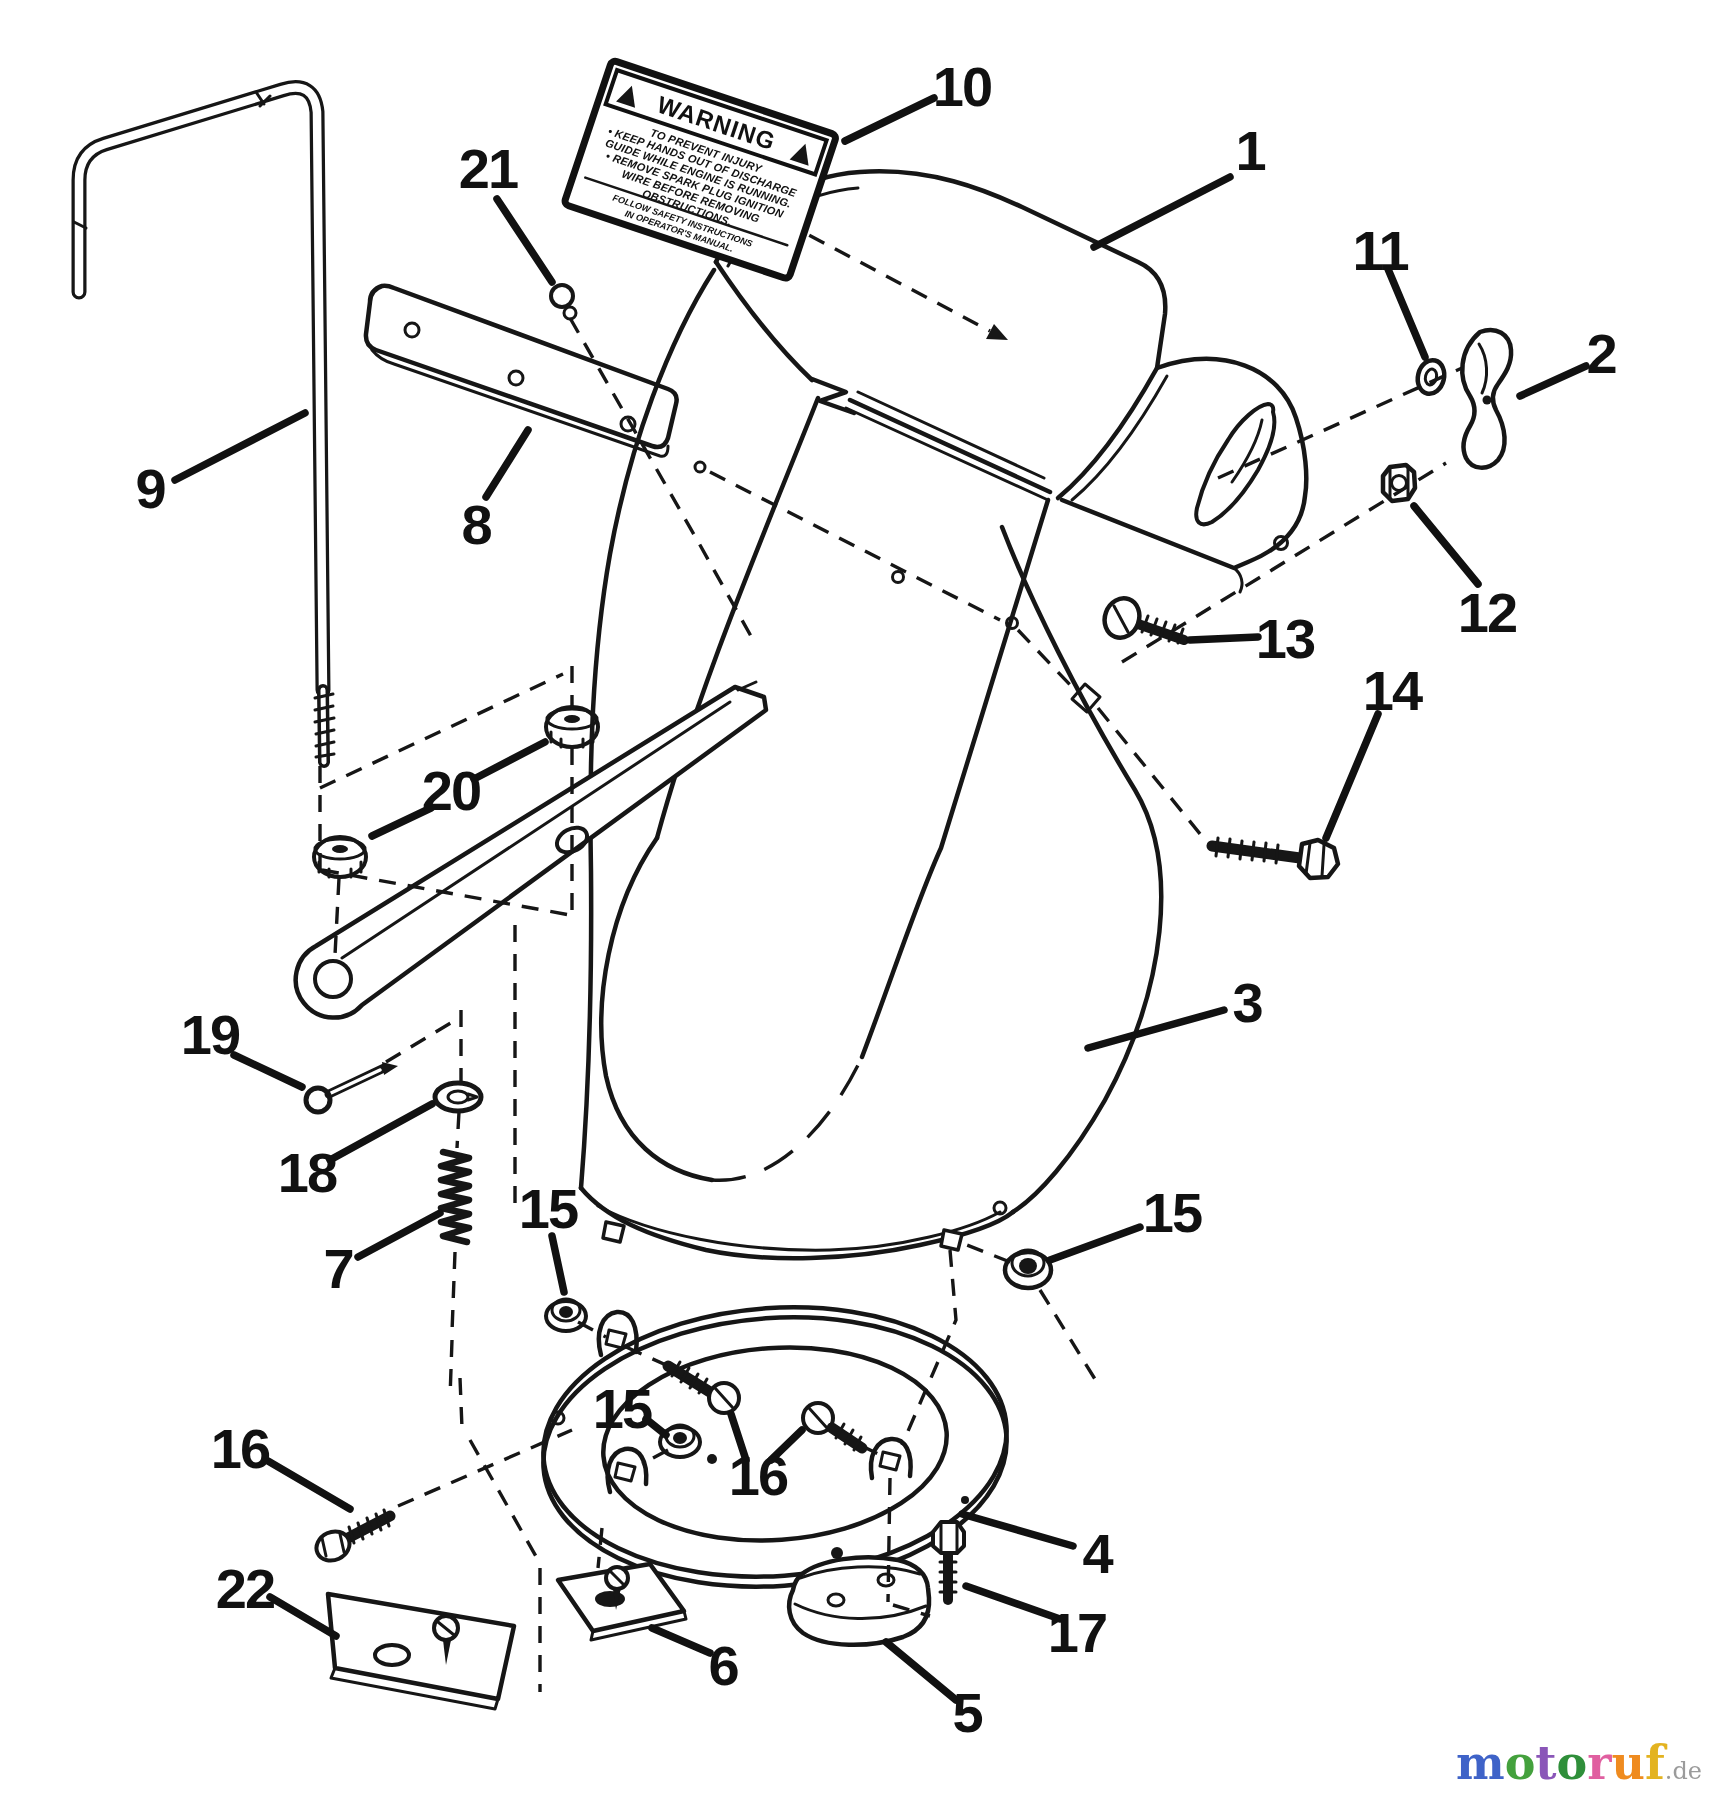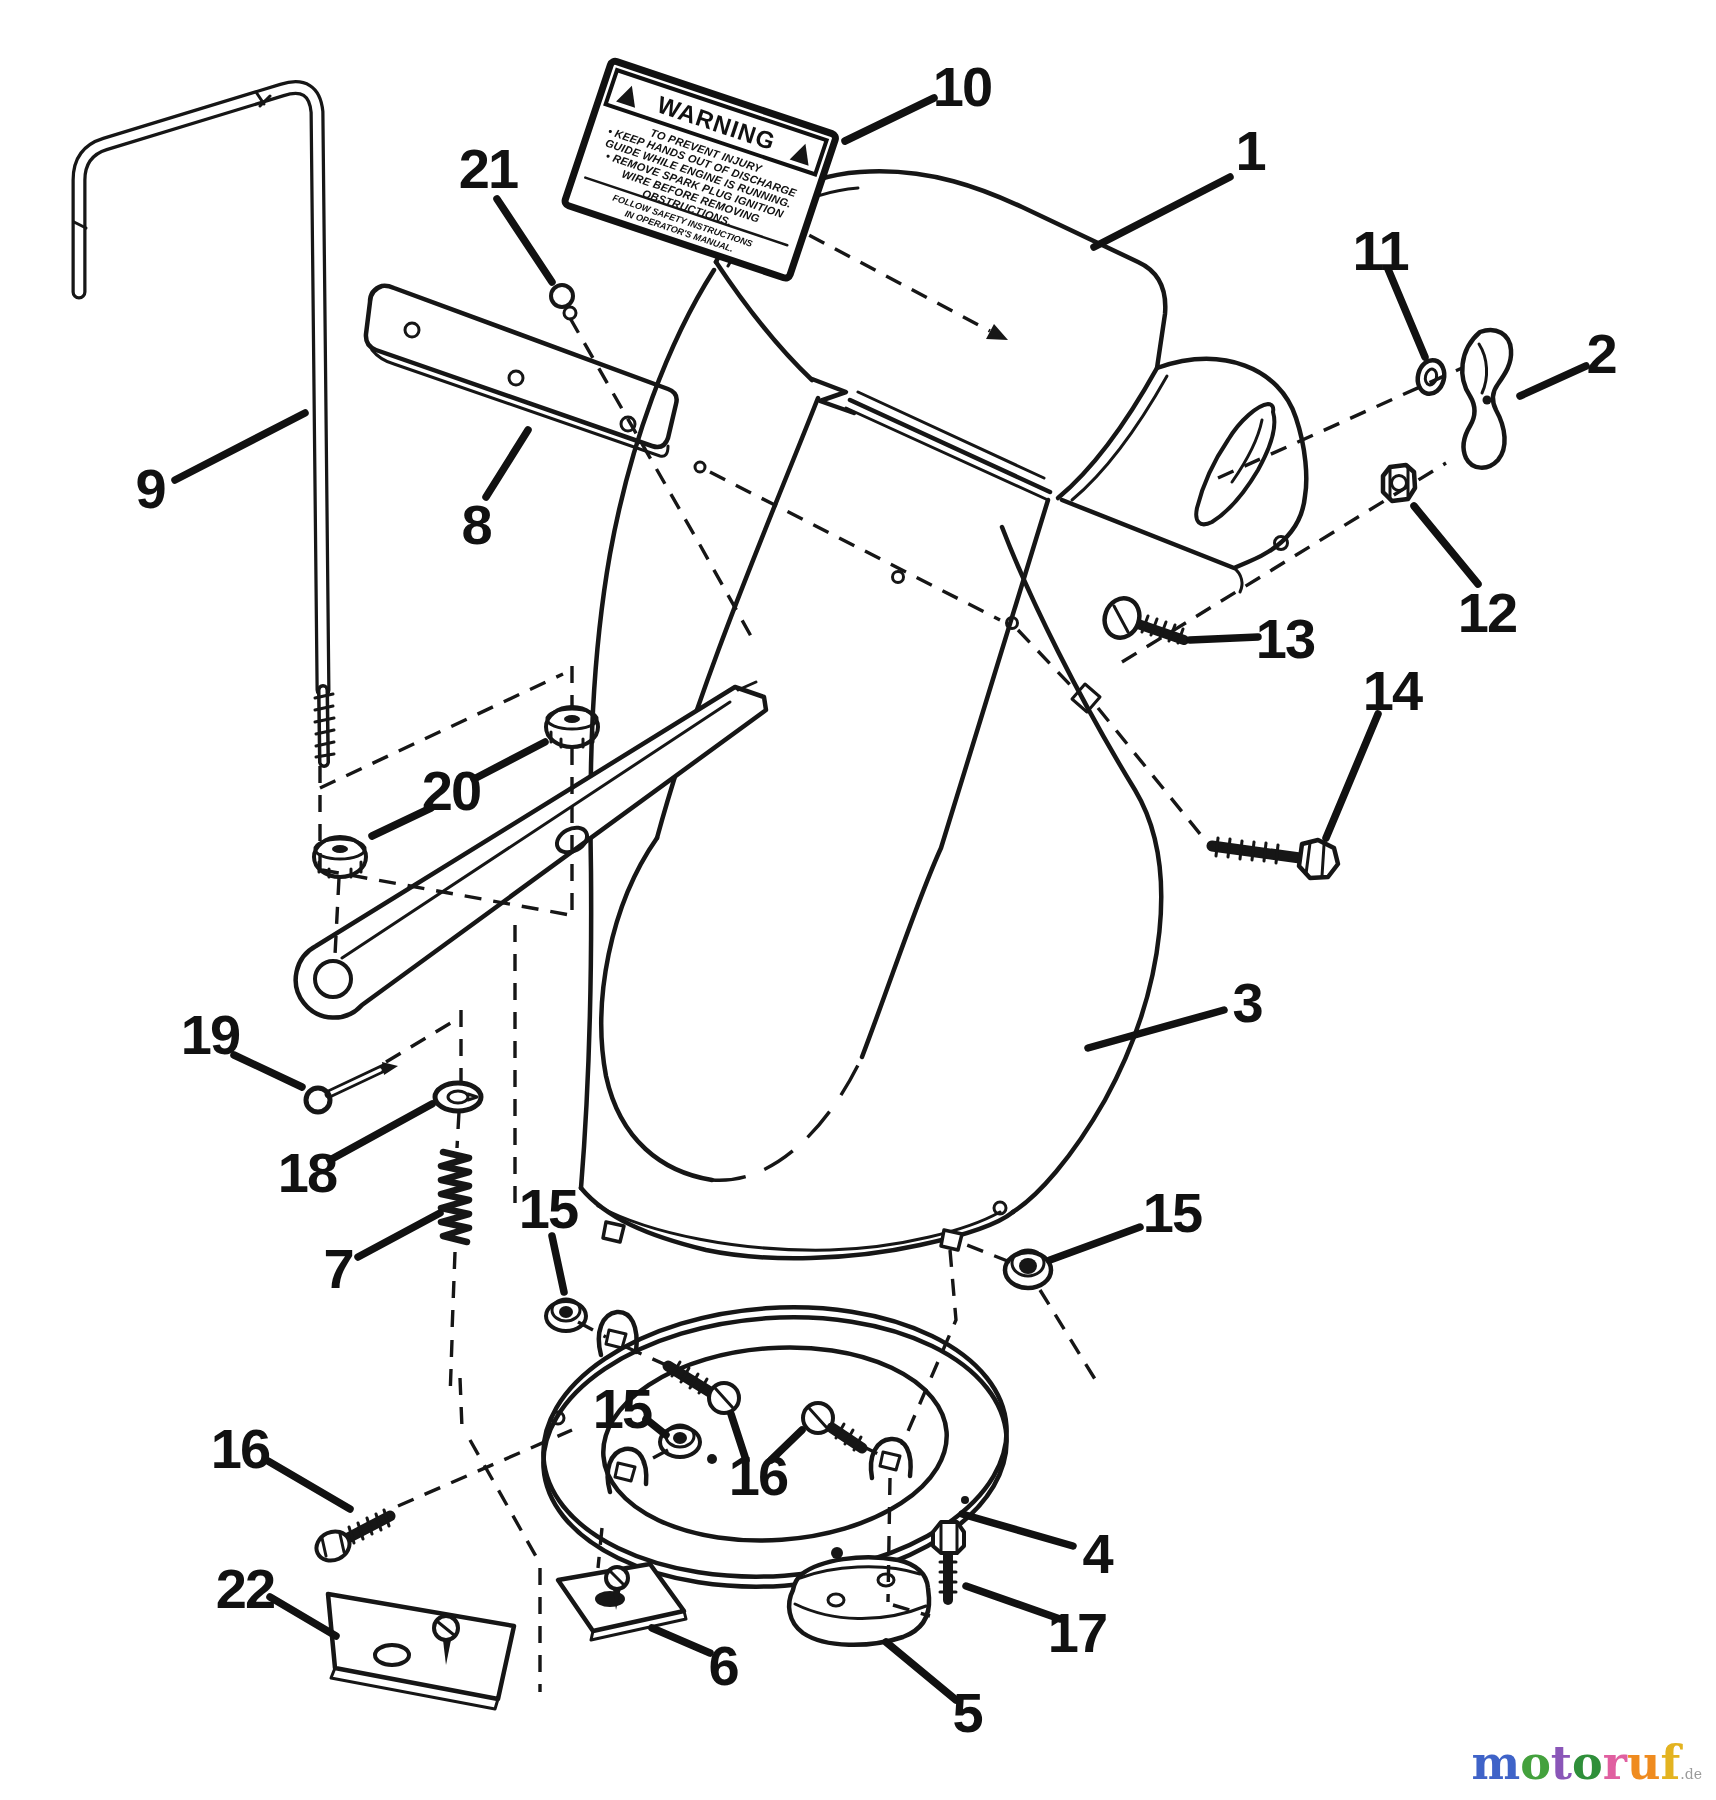--- a/index.html
+++ b/index.html
@@ -22,21 +22,21 @@
   .warn-head{font-family:"Liberation Sans",sans-serif;font-weight:bold;font-size:24px;fill:#111;
     text-anchor:middle;letter-spacing:1px;}
   .warn-line{font-family:"Liberation Sans",sans-serif;font-weight:bold;font-style:italic;
     font-size:11px;fill:#111;text-anchor:middle;letter-spacing:.2px;}
   .warn-foot{font-family:"Liberation Sans",sans-serif;font-weight:bold;font-style:italic;
     font-size:9px;fill:#111;text-anchor:middle;}
   #watermark{
     position:absolute;right:14px;bottom:14px;font-family:"DejaVu Serif",serif;
     font-weight:bold;font-size:46px;line-height:1;user-select:none;text-decoration:none;
   }
-  #watermark .suffix{font-size:14px;font-weight:normal;}
+  #watermark .suffix{font-size:24px;font-weight:normal;}
 </style>
 </head>
 <body>
 
 <div id="stage">
 <svg width="1716" height="1800" viewBox="0 0 1716 1800">
 
   <g>
     <path class="part" style="stroke-width:15" d="M 79,292 L 79,180 Q 79,152 105,144 L 282,90 Q 314,80 317,112 L 323,690"></path>
     <path class="whitecore" style="stroke-width:8.5" d="M 79,292 L 79,180 Q 79,152 105,144 L 282,90 Q 314,80 317,112 L 323,690"></path>

